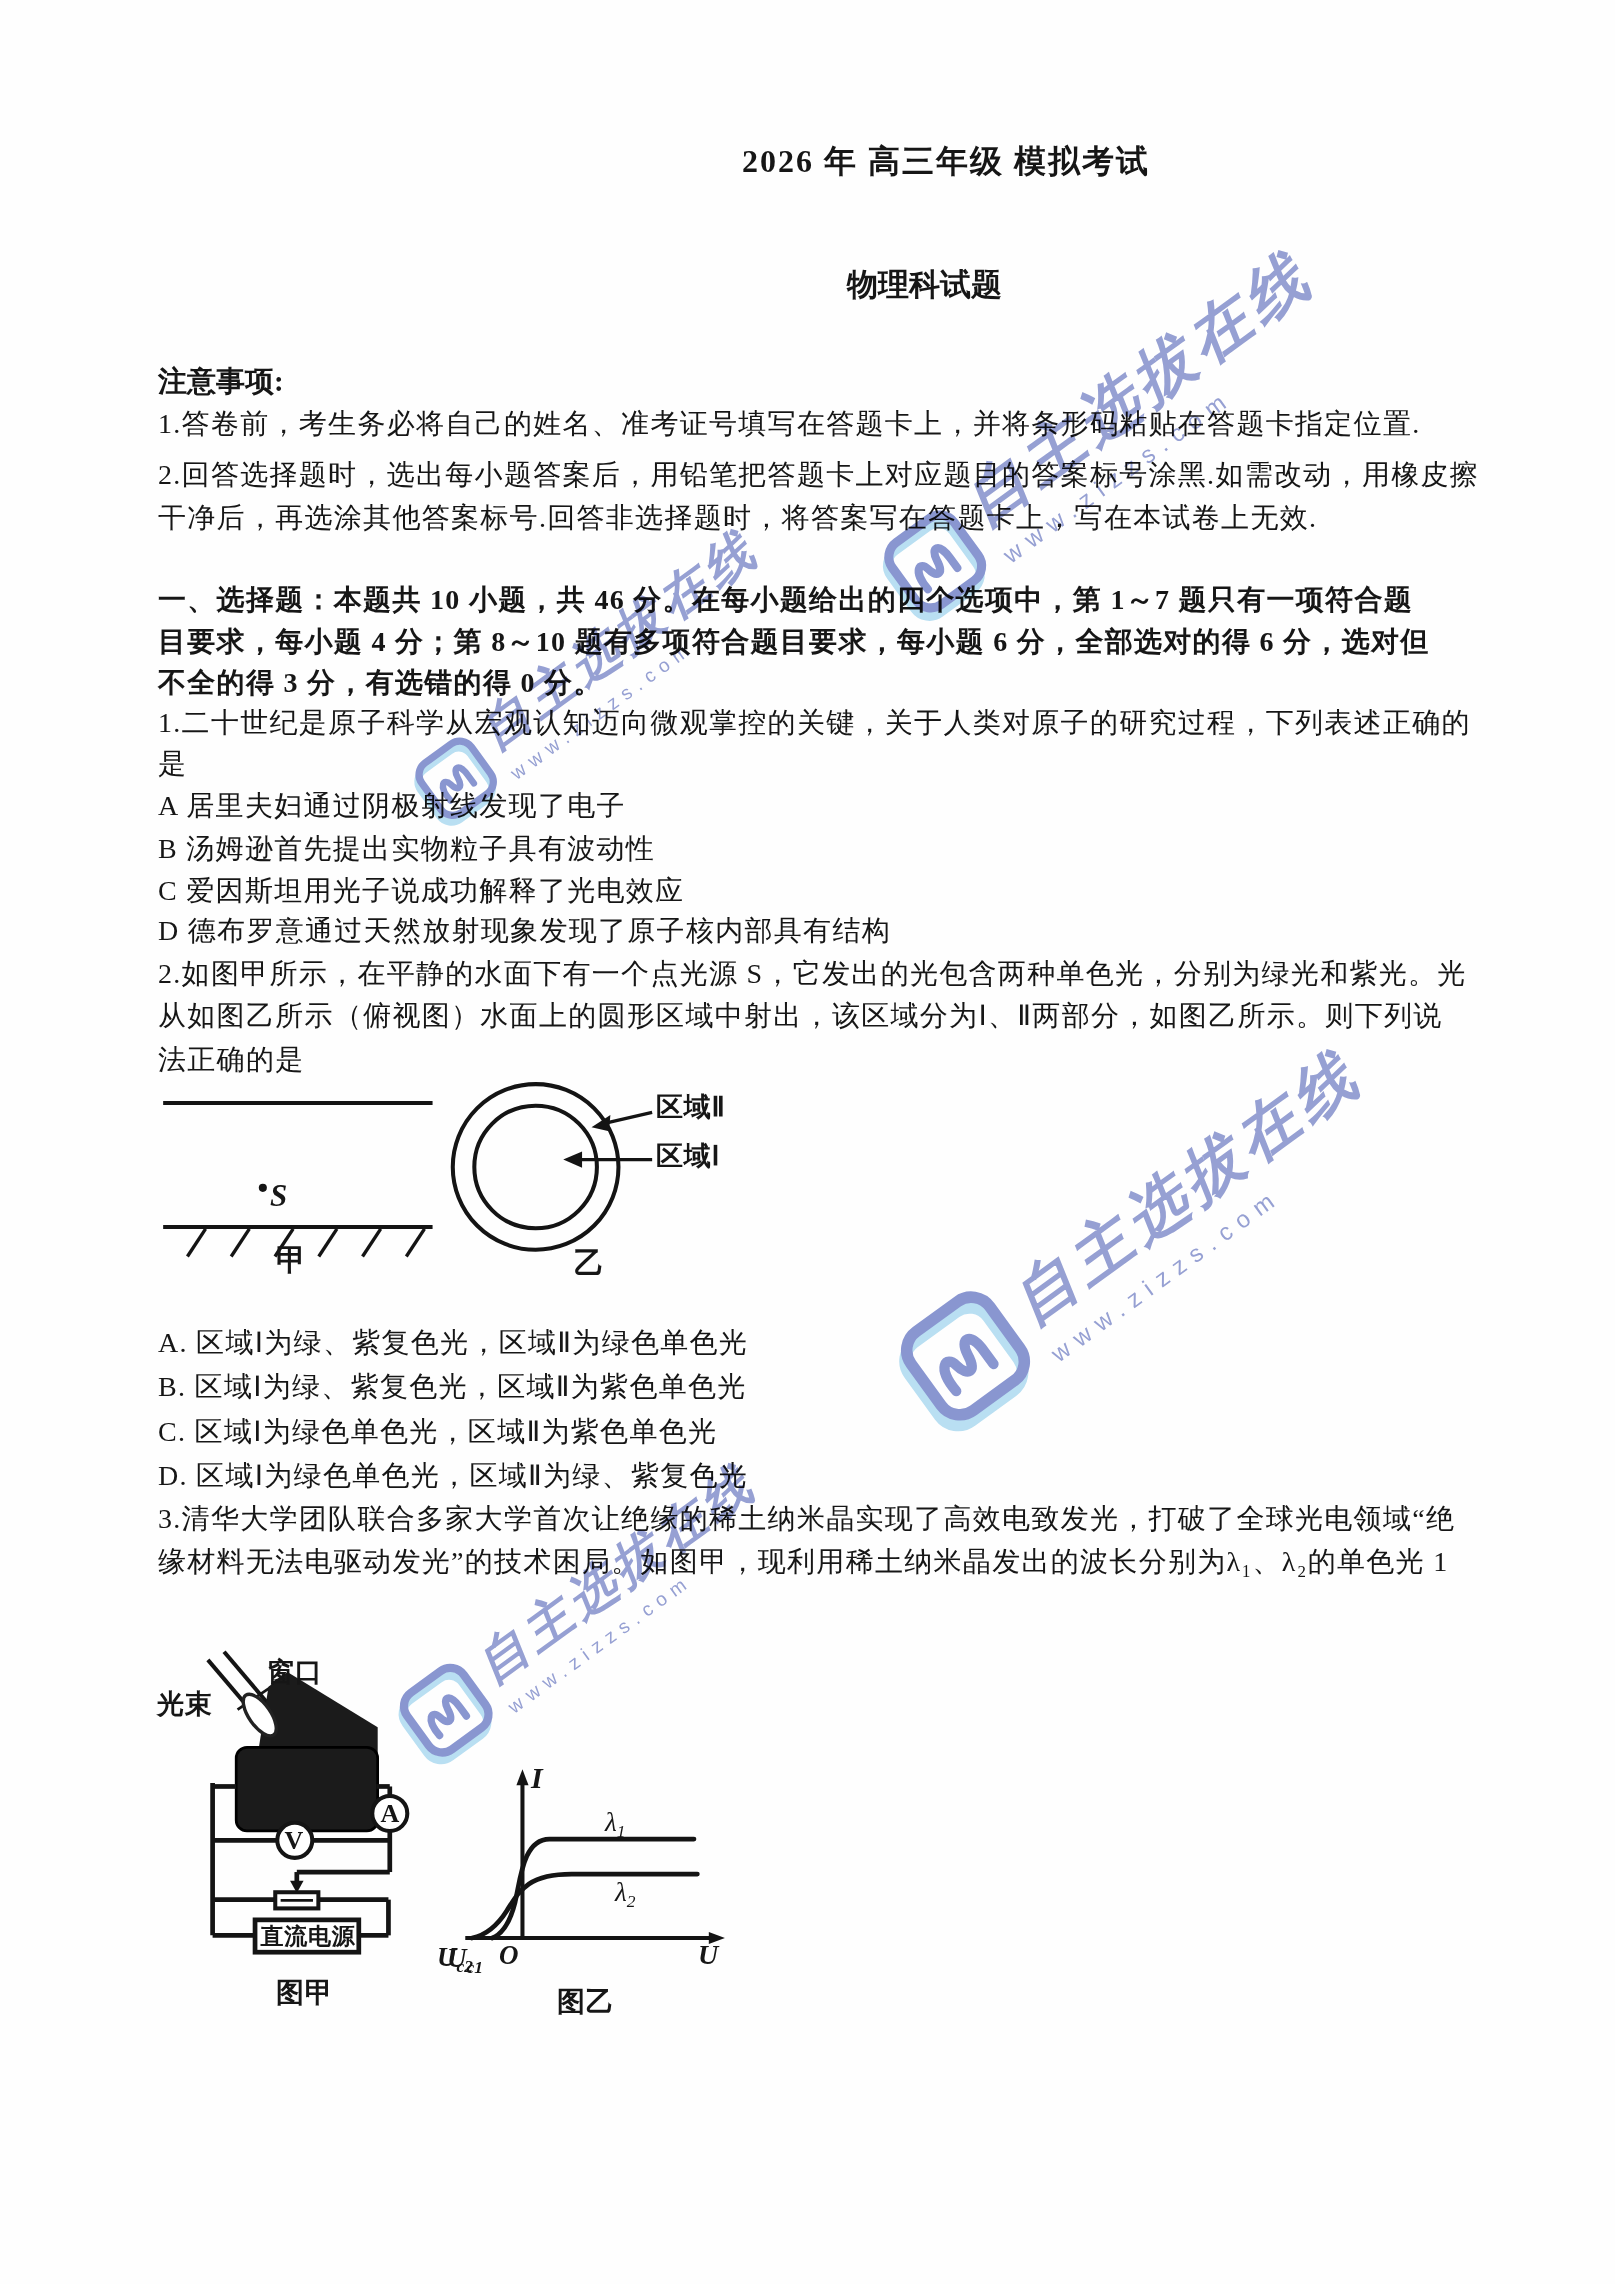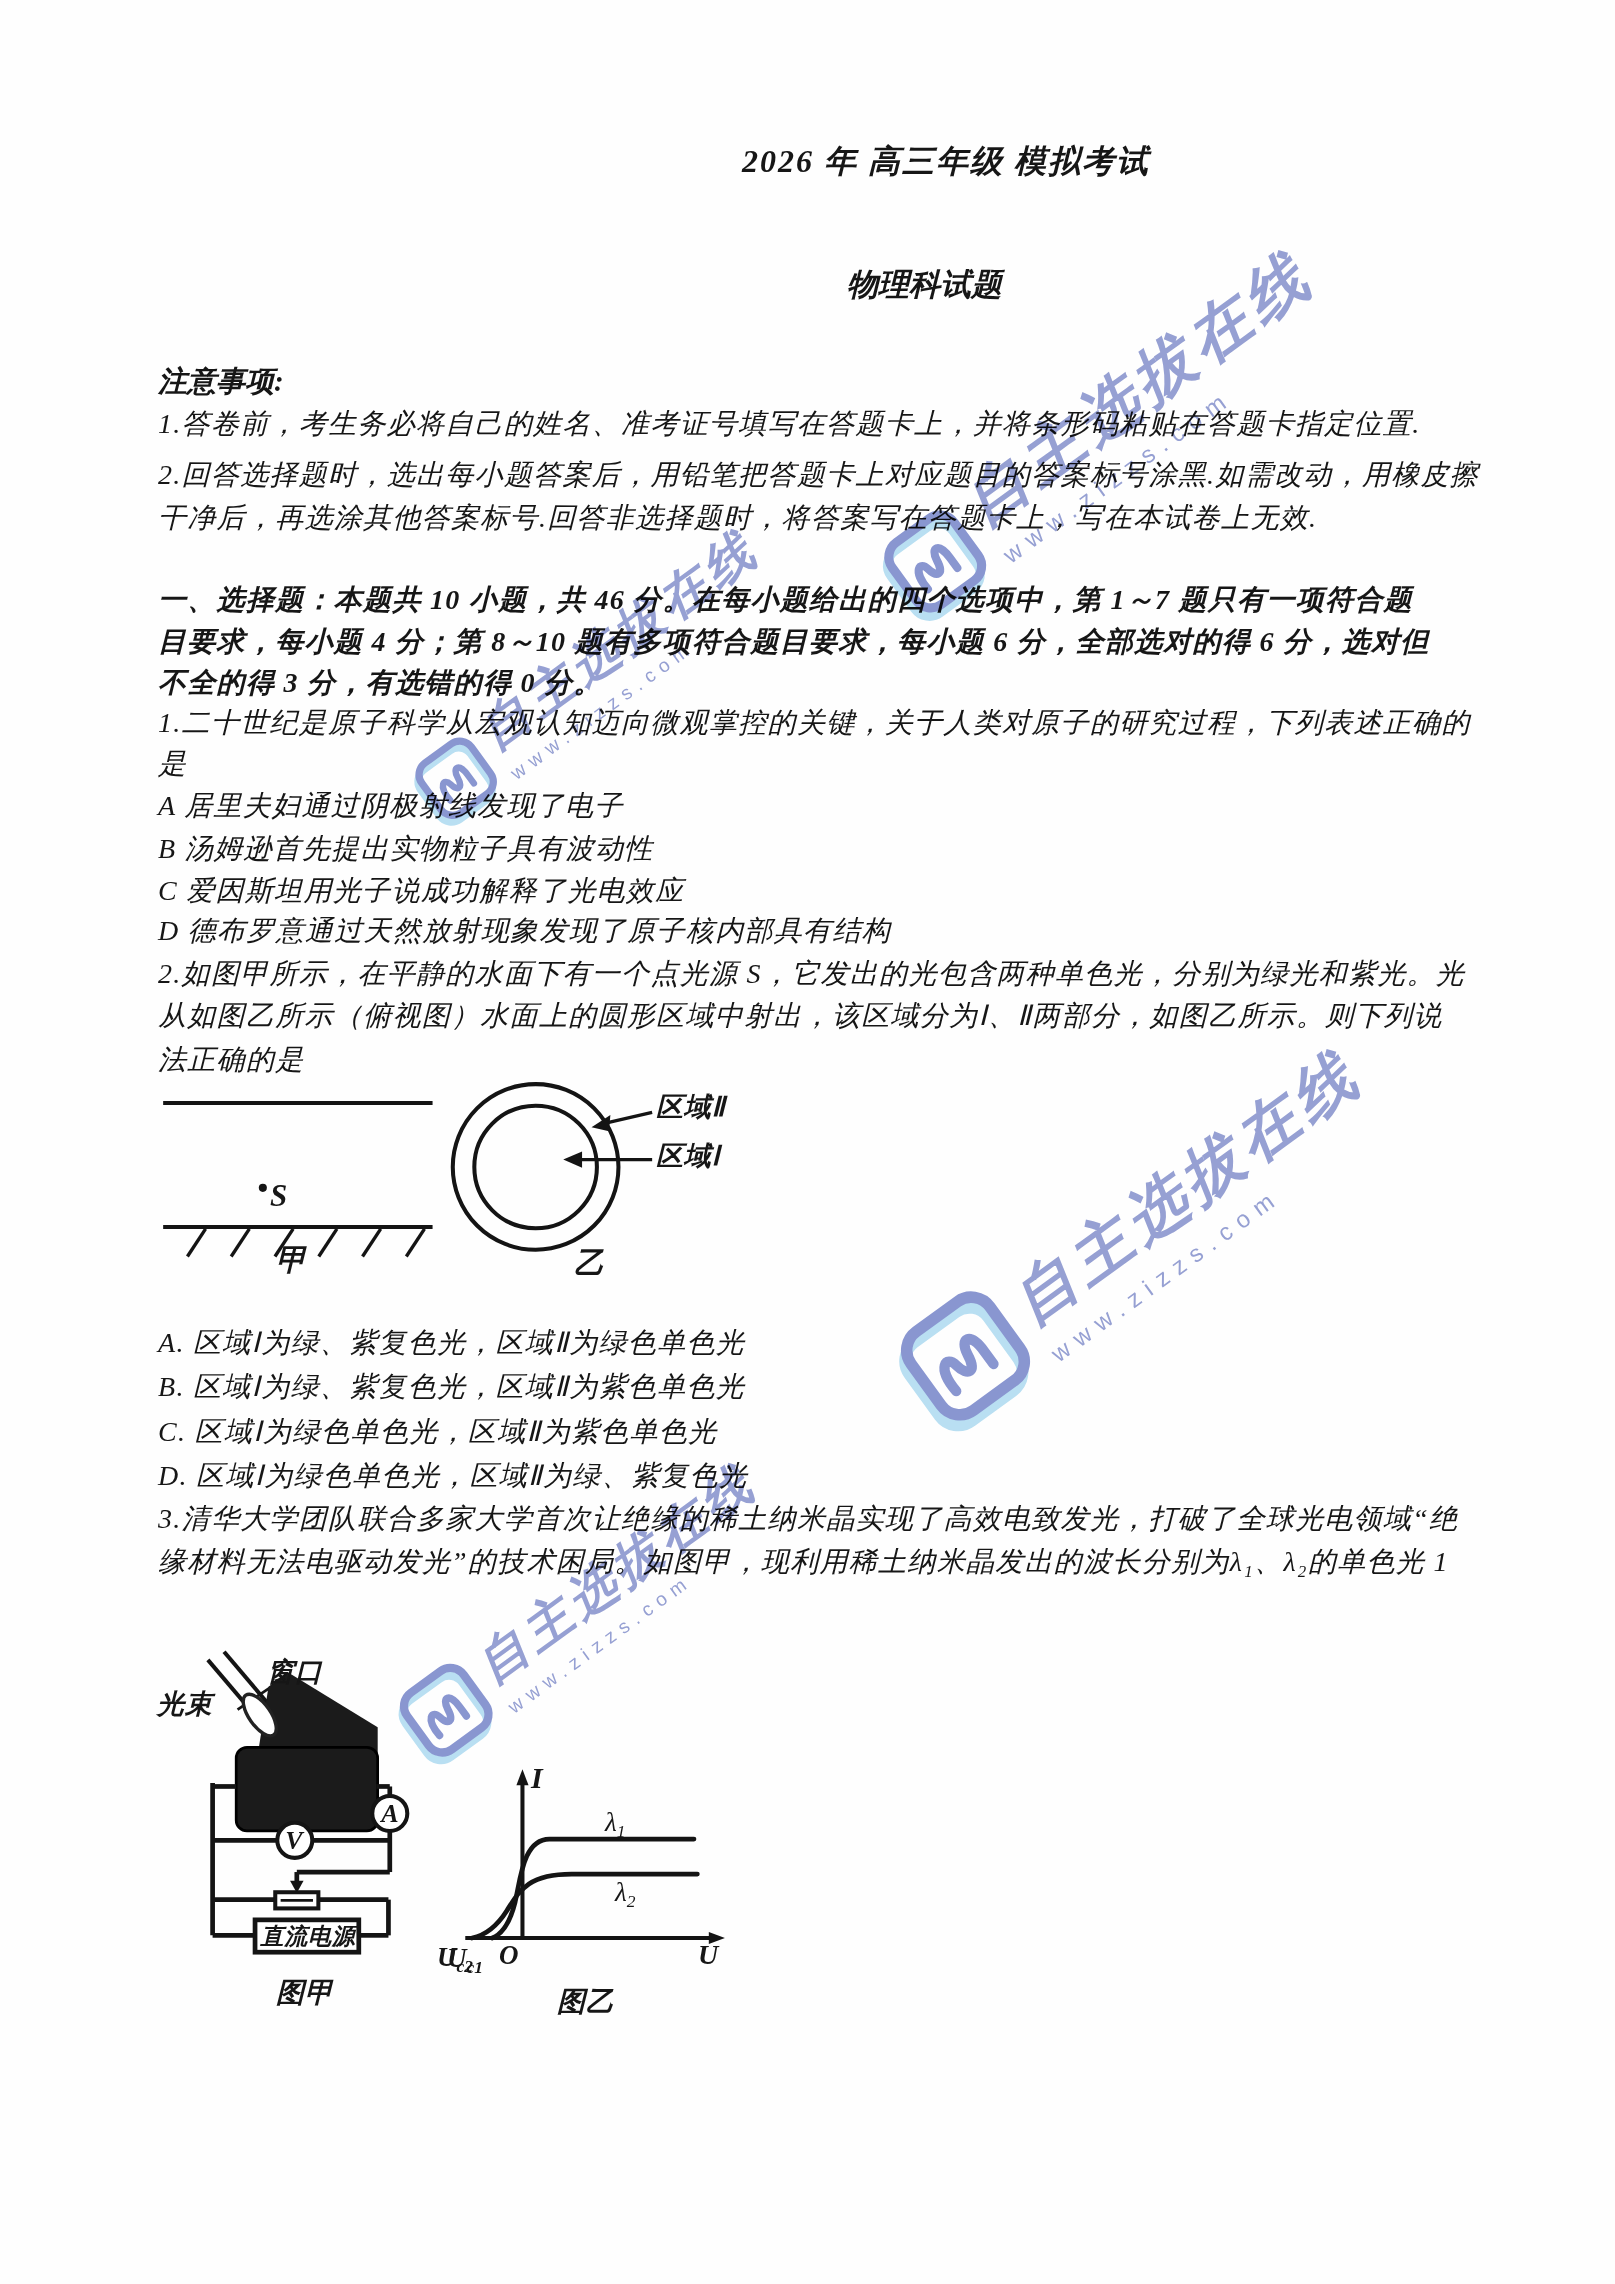--- a/index.html
+++ b/index.html
@@ -4,21 +4,21 @@
 <style>
   html,body{margin:0;padding:0;background:#e8e8e8;}
   .page{
     position:relative;
     width:1616px;height:2284px;
     background:#fefefe;
     overflow:hidden;
     font-family:"Liberation Serif", serif;
     color:#161616;
   }
-  .abs{position:absolute;white-space:nowrap;line-height:1.15;font-style:italic;}
+  .abs{position:absolute;white-space:nowrap;line-height:1.15;}
   .line{font-size:28px;letter-spacing:1.3px;}
   .b{font-weight:bold;}
   .it{font-style:italic;}
   .cap{font-size:30px;font-weight:bold;}
   .figlabel{font-size:27px;font-weight:bold;letter-spacing:0.7px;}
   sub{font-size:17.5px;}
   
   .wm{
     position:absolute;
     display:flex;align-items:flex-end;gap:15px;

